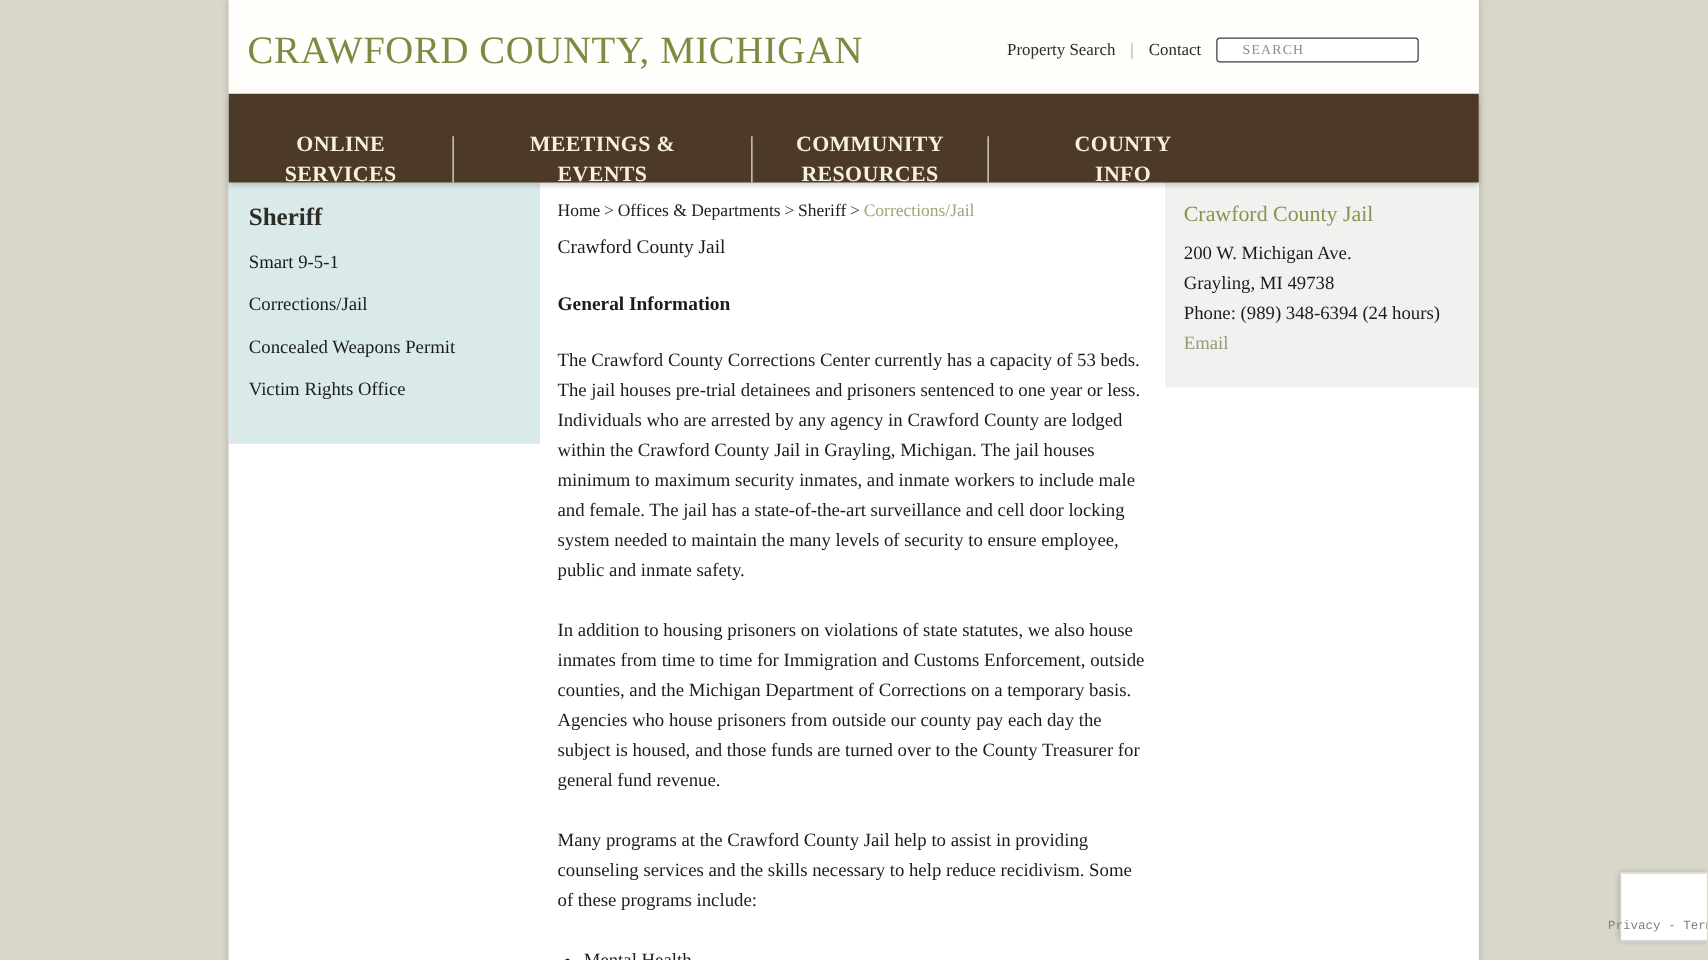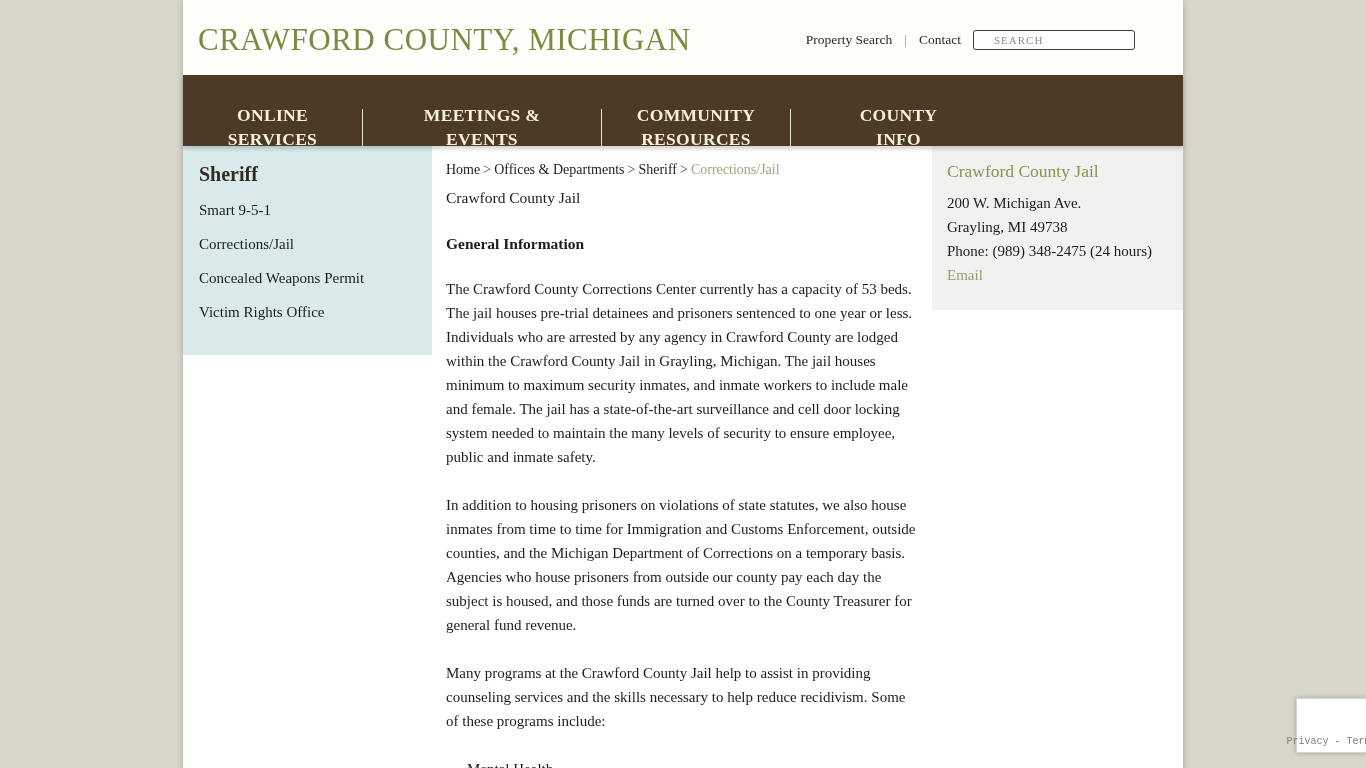--- a/index.html
+++ b/index.html
@@ -169,21 +169,21 @@
         <li>Mental Health</li>
       </ul>
     </section>
 
     <aside class="right-col">
       <div class="contact-box">
         <h3>Crawford County Jail</h3>
         <p class="addr">
           <span>200 W. Michigan Ave.</span><br>
           <span>Grayling, MI 49738</span><br>
-          <span>Phone: (989) 348-2475 (24 hours)</span><br>
+          <span>Phone: (989) 348-6394 (24 hours)</span><br>
           <a href="#" class="email-link">Email</a>
         </p>
       </div>
     </aside>
 
   </div>
 </div>
 
 <div class="recaptcha">
   <div class="badge-text">

